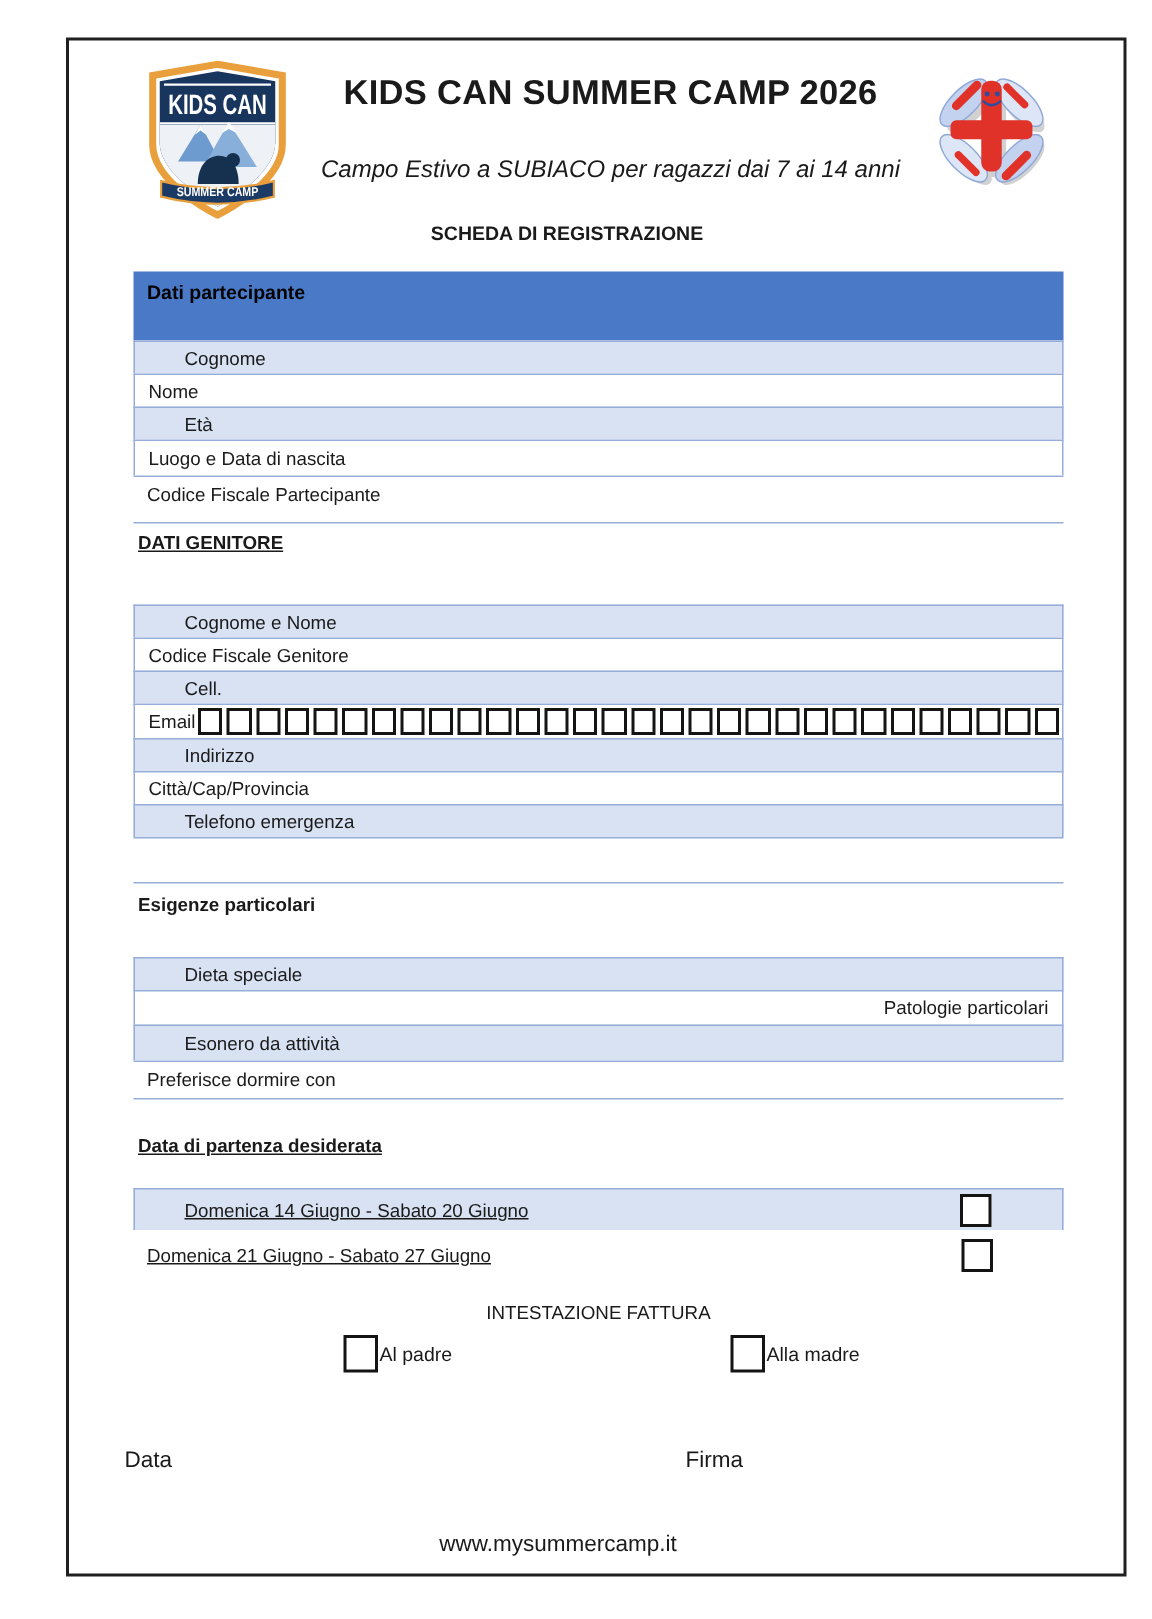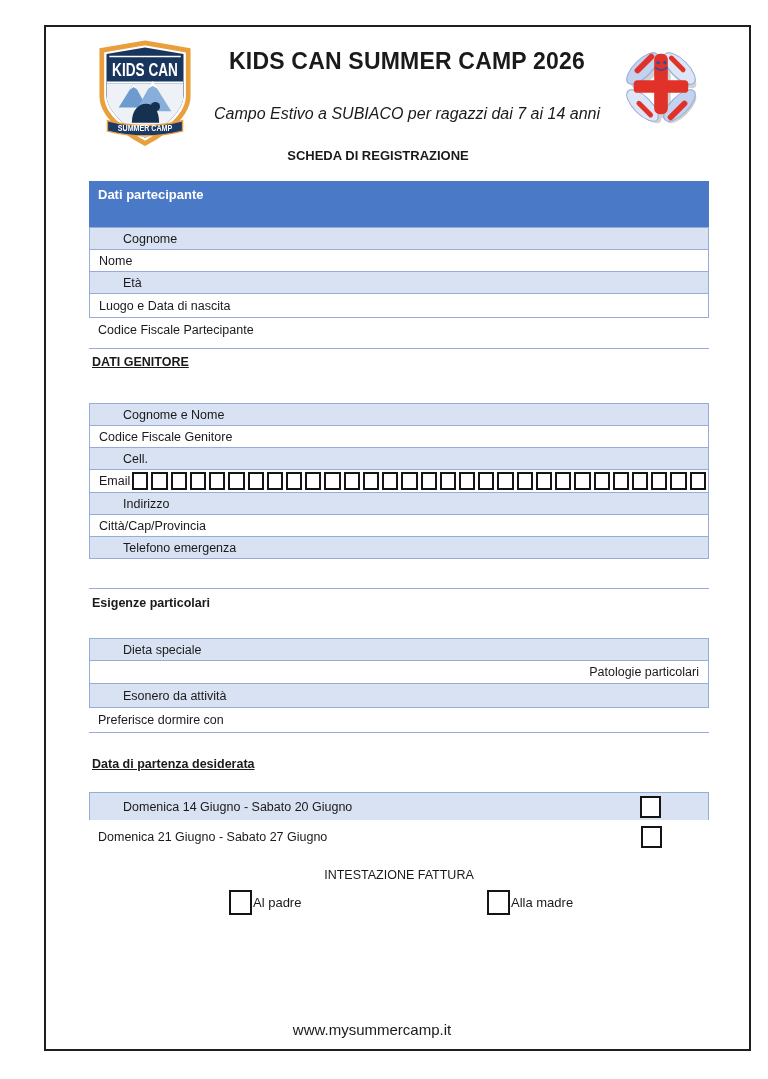--- a/index.html
+++ b/index.html
@@ -18,41 +18,41 @@
   .header-center { position:absolute; left:46px; right:0; top:48px; text-align:center; }
   .doc-title { font-size:23px; font-weight:bold; letter-spacing:0.2px; }
   .doc-subtitle { margin-top:30px; font-size:16px; font-style:italic; font-weight:500; }
   .flag-wrap { position:absolute; right:54px; top:48px; width:78px; height:78px; }
   .form-title { position:absolute; left:0; right:12px; top:148px; text-align:center;
     font-size:13px; font-weight:bold; }
   
   .content { position:absolute; left:75px; top:181px; width:620px; }
   .tbl { width:100%; border-bottom:1px solid #95add8; }
   .tbl-header {
-    height:46px; background:#4a79c7; color:#ffffff; font-weight:bold;
+    height:46px; background:#4a79c7; color:#000000; font-weight:bold;
     font-size:13px; padding:6px 9px;
   }
   .row {
     position:relative; font-size:12.5px; padding:3px 9px; min-height:22px;
     border:1px solid #95add8; border-bottom:none; background:#ffffff;
     display:flex; align-items:center;
   }
   .row.shade { background:#d8e2f3;padding-left:33px; }
   .row.tall { min-height:31px; align-items:flex-start; padding-top:5px; }
   .row.noside { border-left:none; border-right:none; }
   .sec-heading { font-size:12.5px; font-weight:bold; margin:6px 0 0 3px; }
   .sec-heading.underline { text-decoration:underline; }
   .rule { border:none; border-top:1px solid #95add8; height:0; }
   
   .email-row { padding:2px 2px 2px 9px; min-height:23px; }
   .email-label { font-size:12.5px; margin-right:2px; white-space:nowrap; }
   .email-boxes { display:flex; flex:1; gap:3px; align-items:center; }
   .email-box { flex:1; height:18px; background:#ffffff; border:2px solid #141414; }
   
-  .dep-row { min-height:28px; padding-right:50px; }
+  .dep-row { min-height:28px; padding-right:50px;text-decoration:underline; }
   .dep-checkbox {
     position:absolute; right:47px; top:50%; transform:translateY(-50%);
     width:21px; height:22px; background:#ffffff; border:2px solid #141414;
   }
   
   .invoice-heading { text-align:center; font-size:12.5px; margin-top:17px; }
   .invoice-row { position:relative; height:27px; margin-top:8px; }
   .invoice-opt { position:absolute; top:0; display:flex; align-items:center; }
   .invoice-opt .box { width:23px; height:25px; border:2px solid #141414; background:#fff; }
   .invoice-opt .lbl { font-size:13px; margin-left:1px; }
@@ -247,16 +247,20 @@
       <div class="invoice-opt opt-padre">
         <span class="box"></span>
         <span class="lbl">Al padre</span>
       </div>
       <div class="invoice-opt opt-madre">
         <span class="box"></span>
         <span class="lbl">Alla madre</span>
       </div>
     </div>
 
+    <div class="sign-row">
+      <span class="sign-data">Data</span>
+      <span class="sign-firma">Firma</span>
+    </div>
   </div>
 
   <div class="footer-url">www.mysummercamp.it</div>
 </div>
 
 </body></html>

